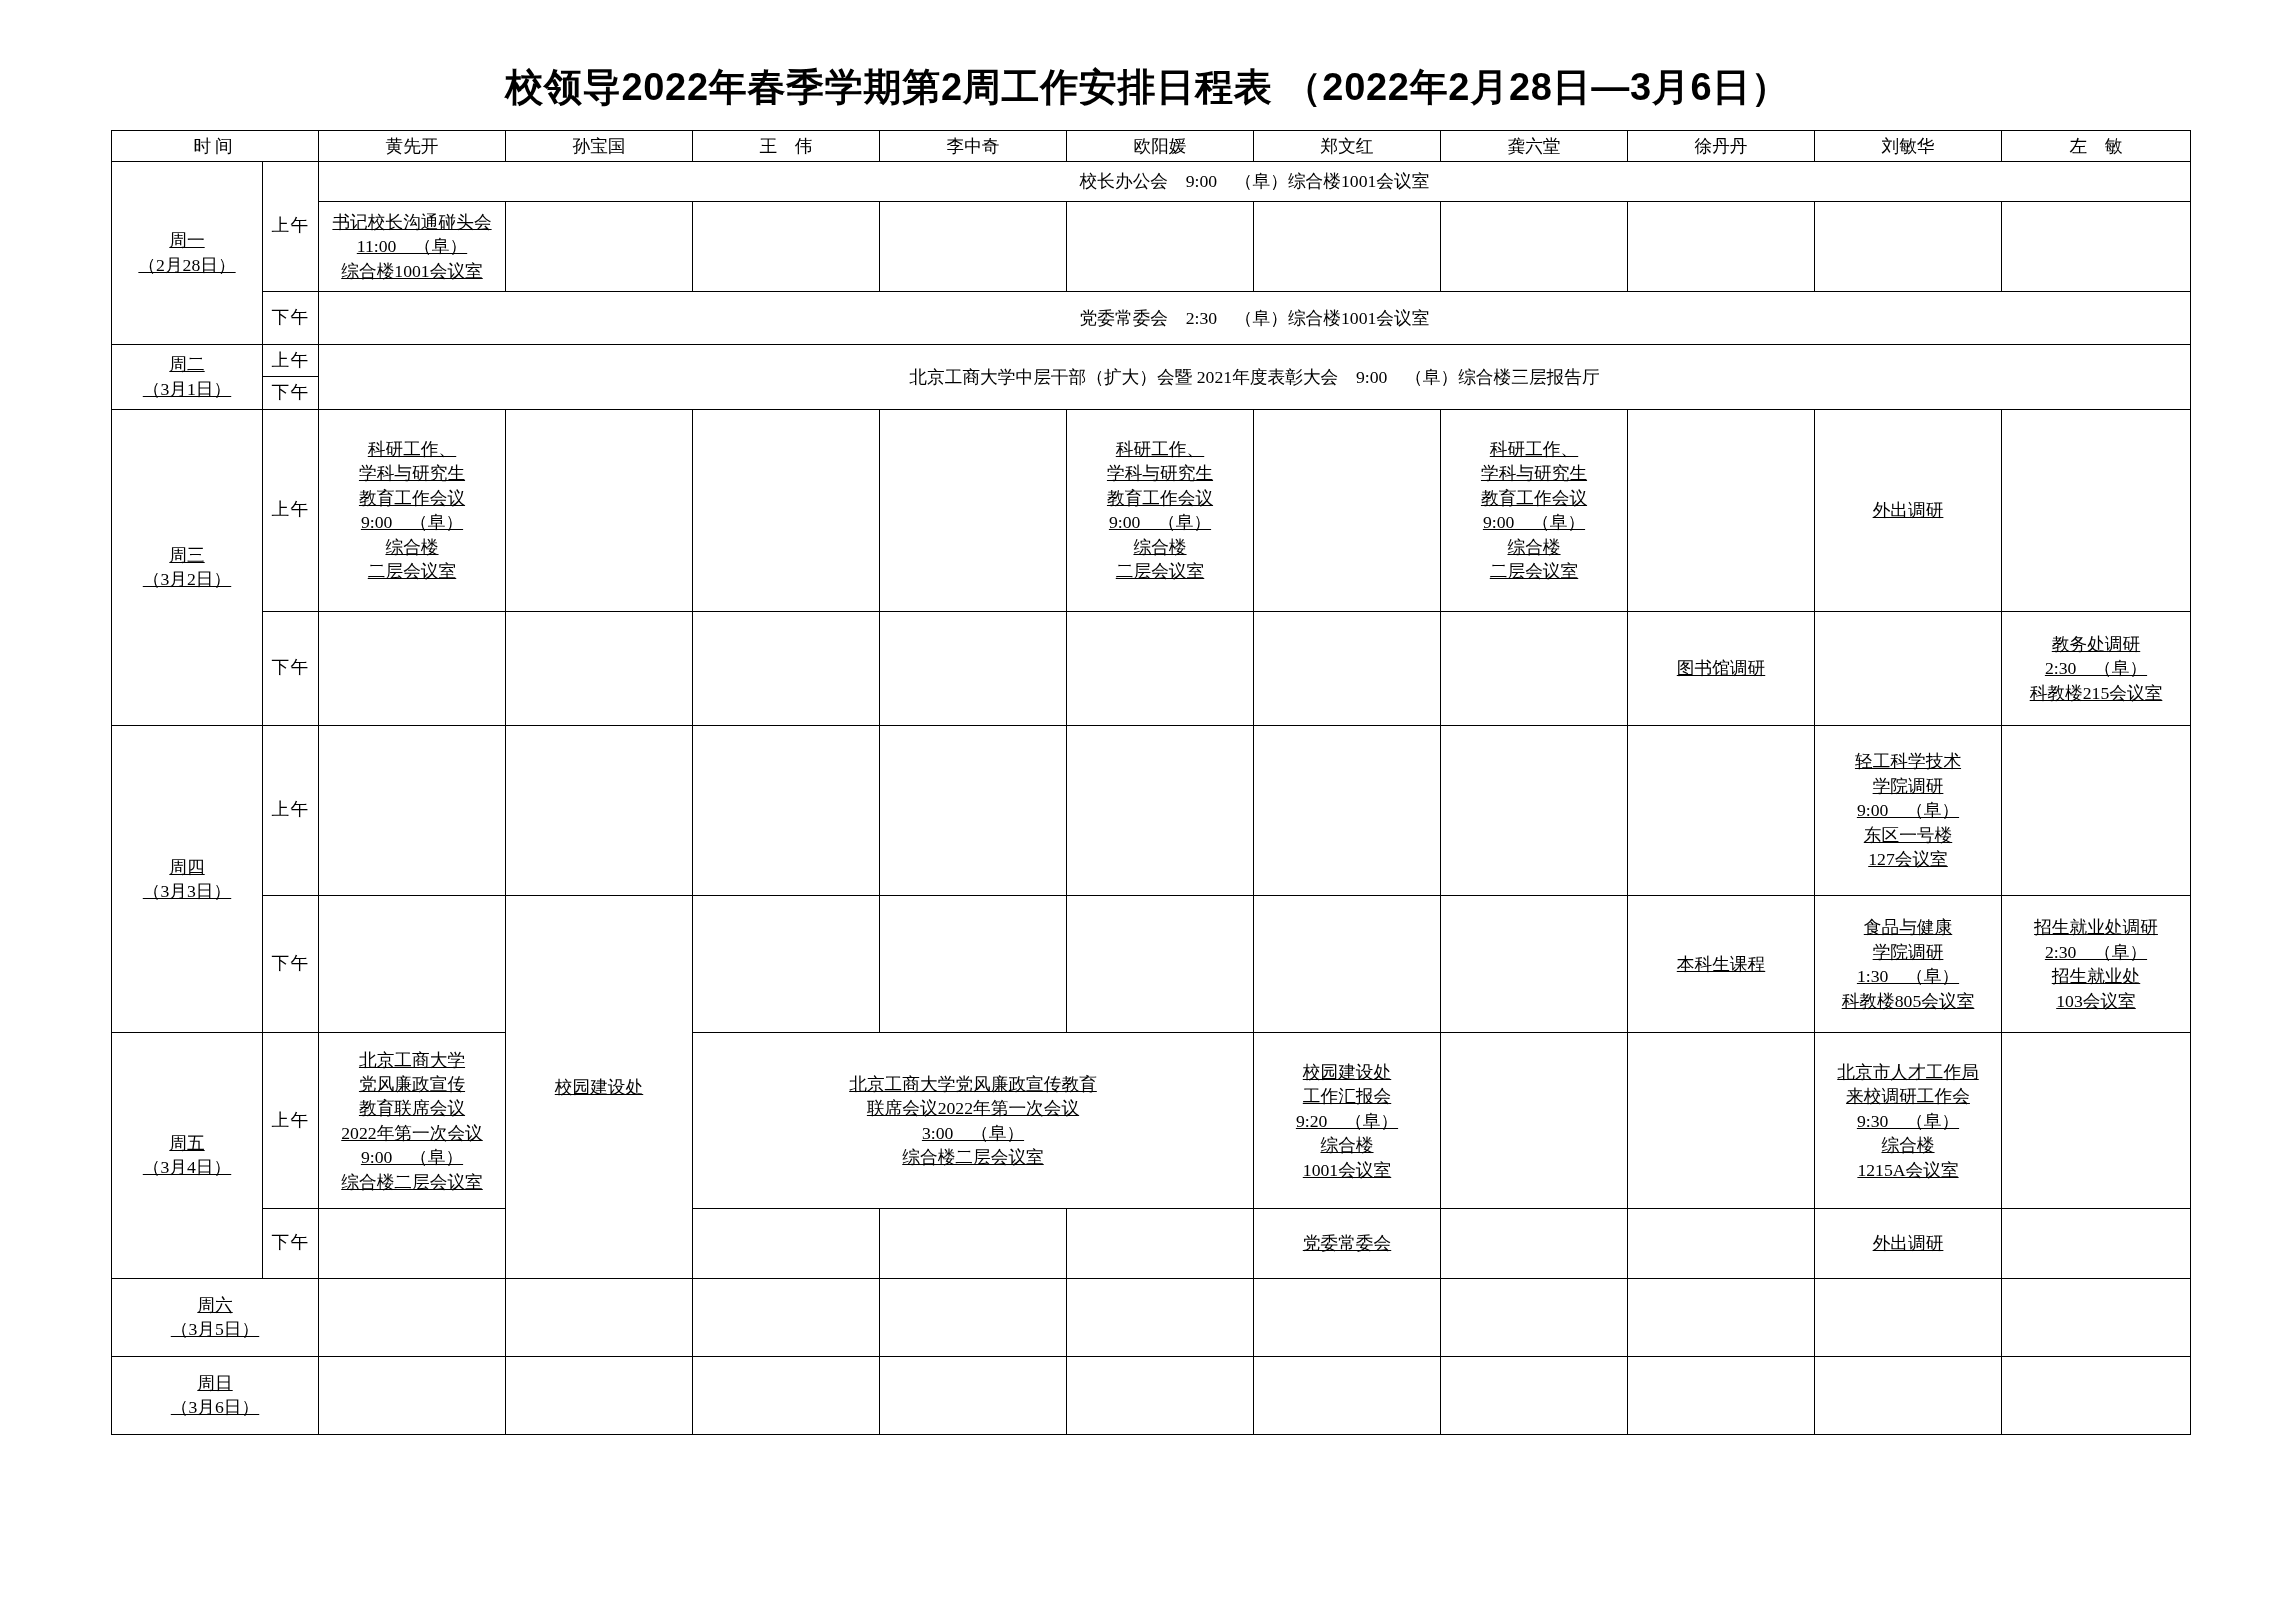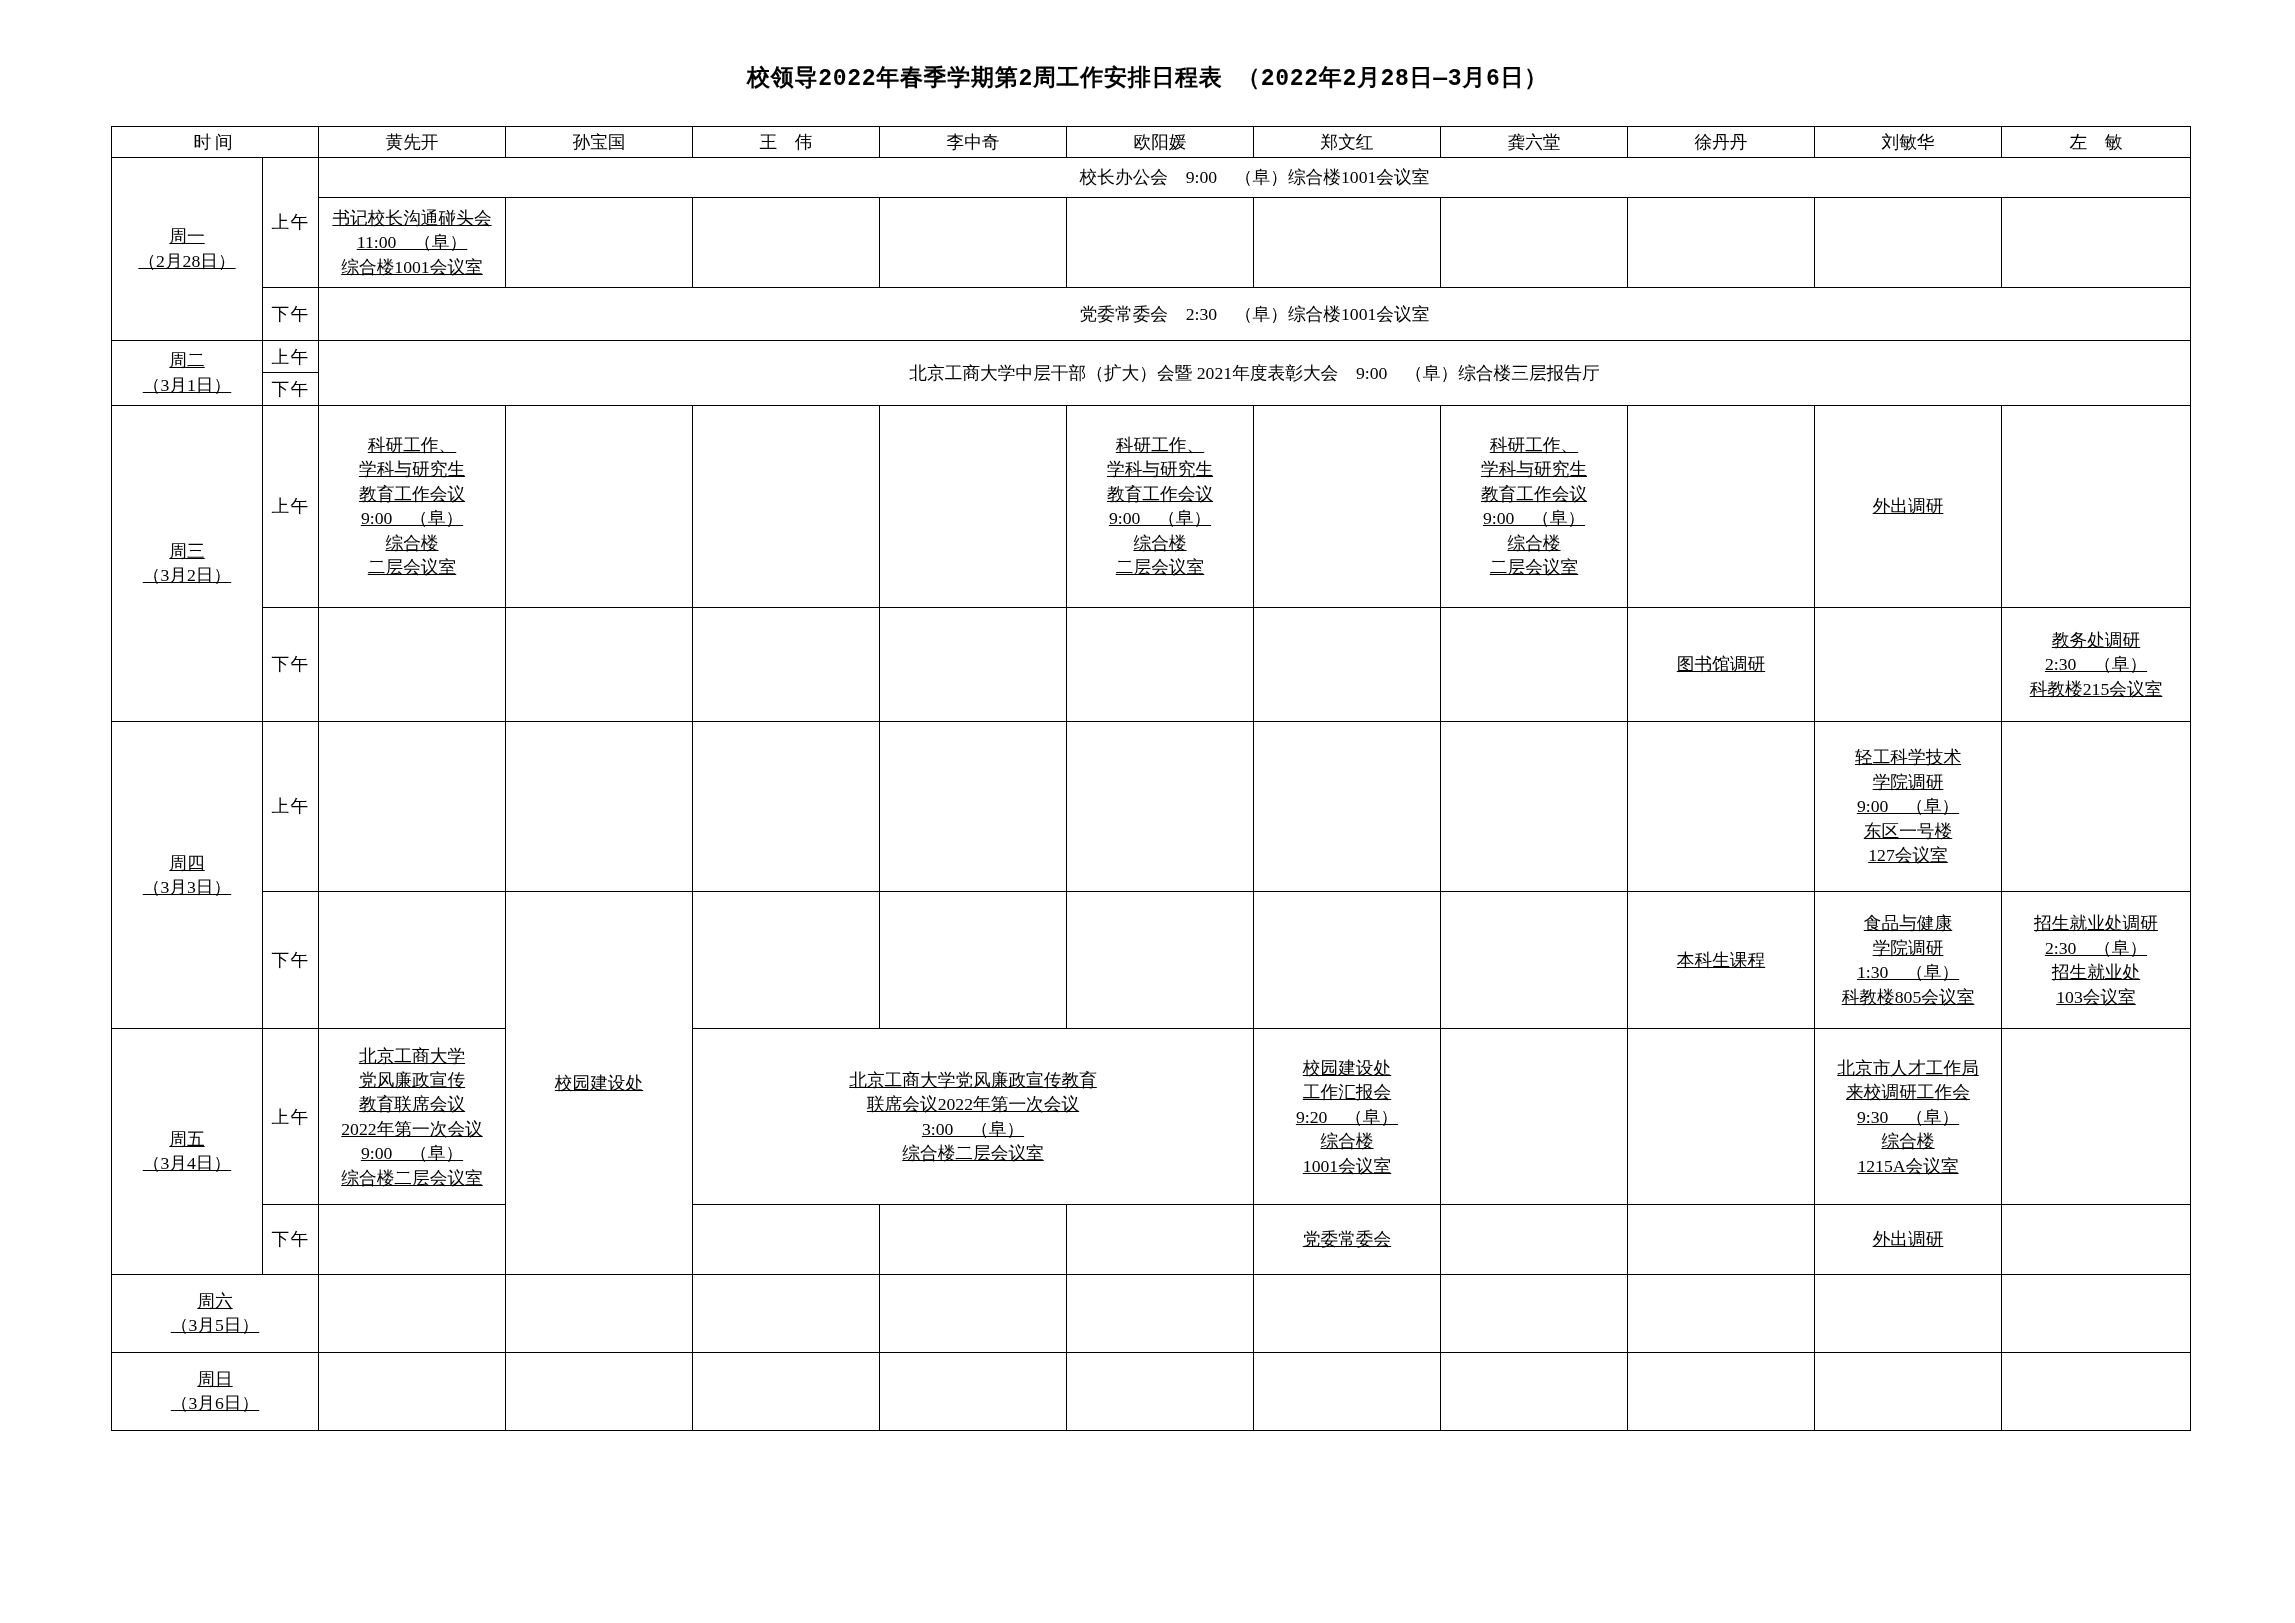--- a/index.html
+++ b/index.html
@@ -15,25 +15,25 @@
     overflow: hidden;
   }
   .page {
     width: 2295px;
     height: 1623px;
     box-sizing: border-box;
     padding: 62px 111px 0 111px;
   }
   .doc-title {
     text-align: center;
-    font-size: 23px;
+    font-size: 38px;
     font-weight: bold;
-    font-family: Liberation Mono, monospace;
+    font-family: Liberation Sans, sans-serif;
     letter-spacing: 0.7px;
-    margin: 0 0 33px 0;
+    margin: 0 0 17px 0;
     white-space: nowrap;
   }
   table.sched {
     border-collapse: collapse;
     table-layout: fixed;
     width: 2074px;
     margin: 8px auto;
   }
   table.sched td, table.sched th {
     border: 1.3px solid #000000;
@@ -52,20 +52,21 @@
   .hdr-name {
     font-size: 22px;
   }
   .day-label {
     font-size: 19.6px;
     line-height: 1.5;
   }
   .ampm {
     font-size: 19px;
     letter-spacing: 1.3px;
+    font-family: Liberation Mono, monospace;
   }
   .cell-text {
     white-space: pre-line;
     text-decoration: underline;
   }
   .wide-center {
     font-size: 19px;
   }
   
   col.c-day   { width: 151px; }

